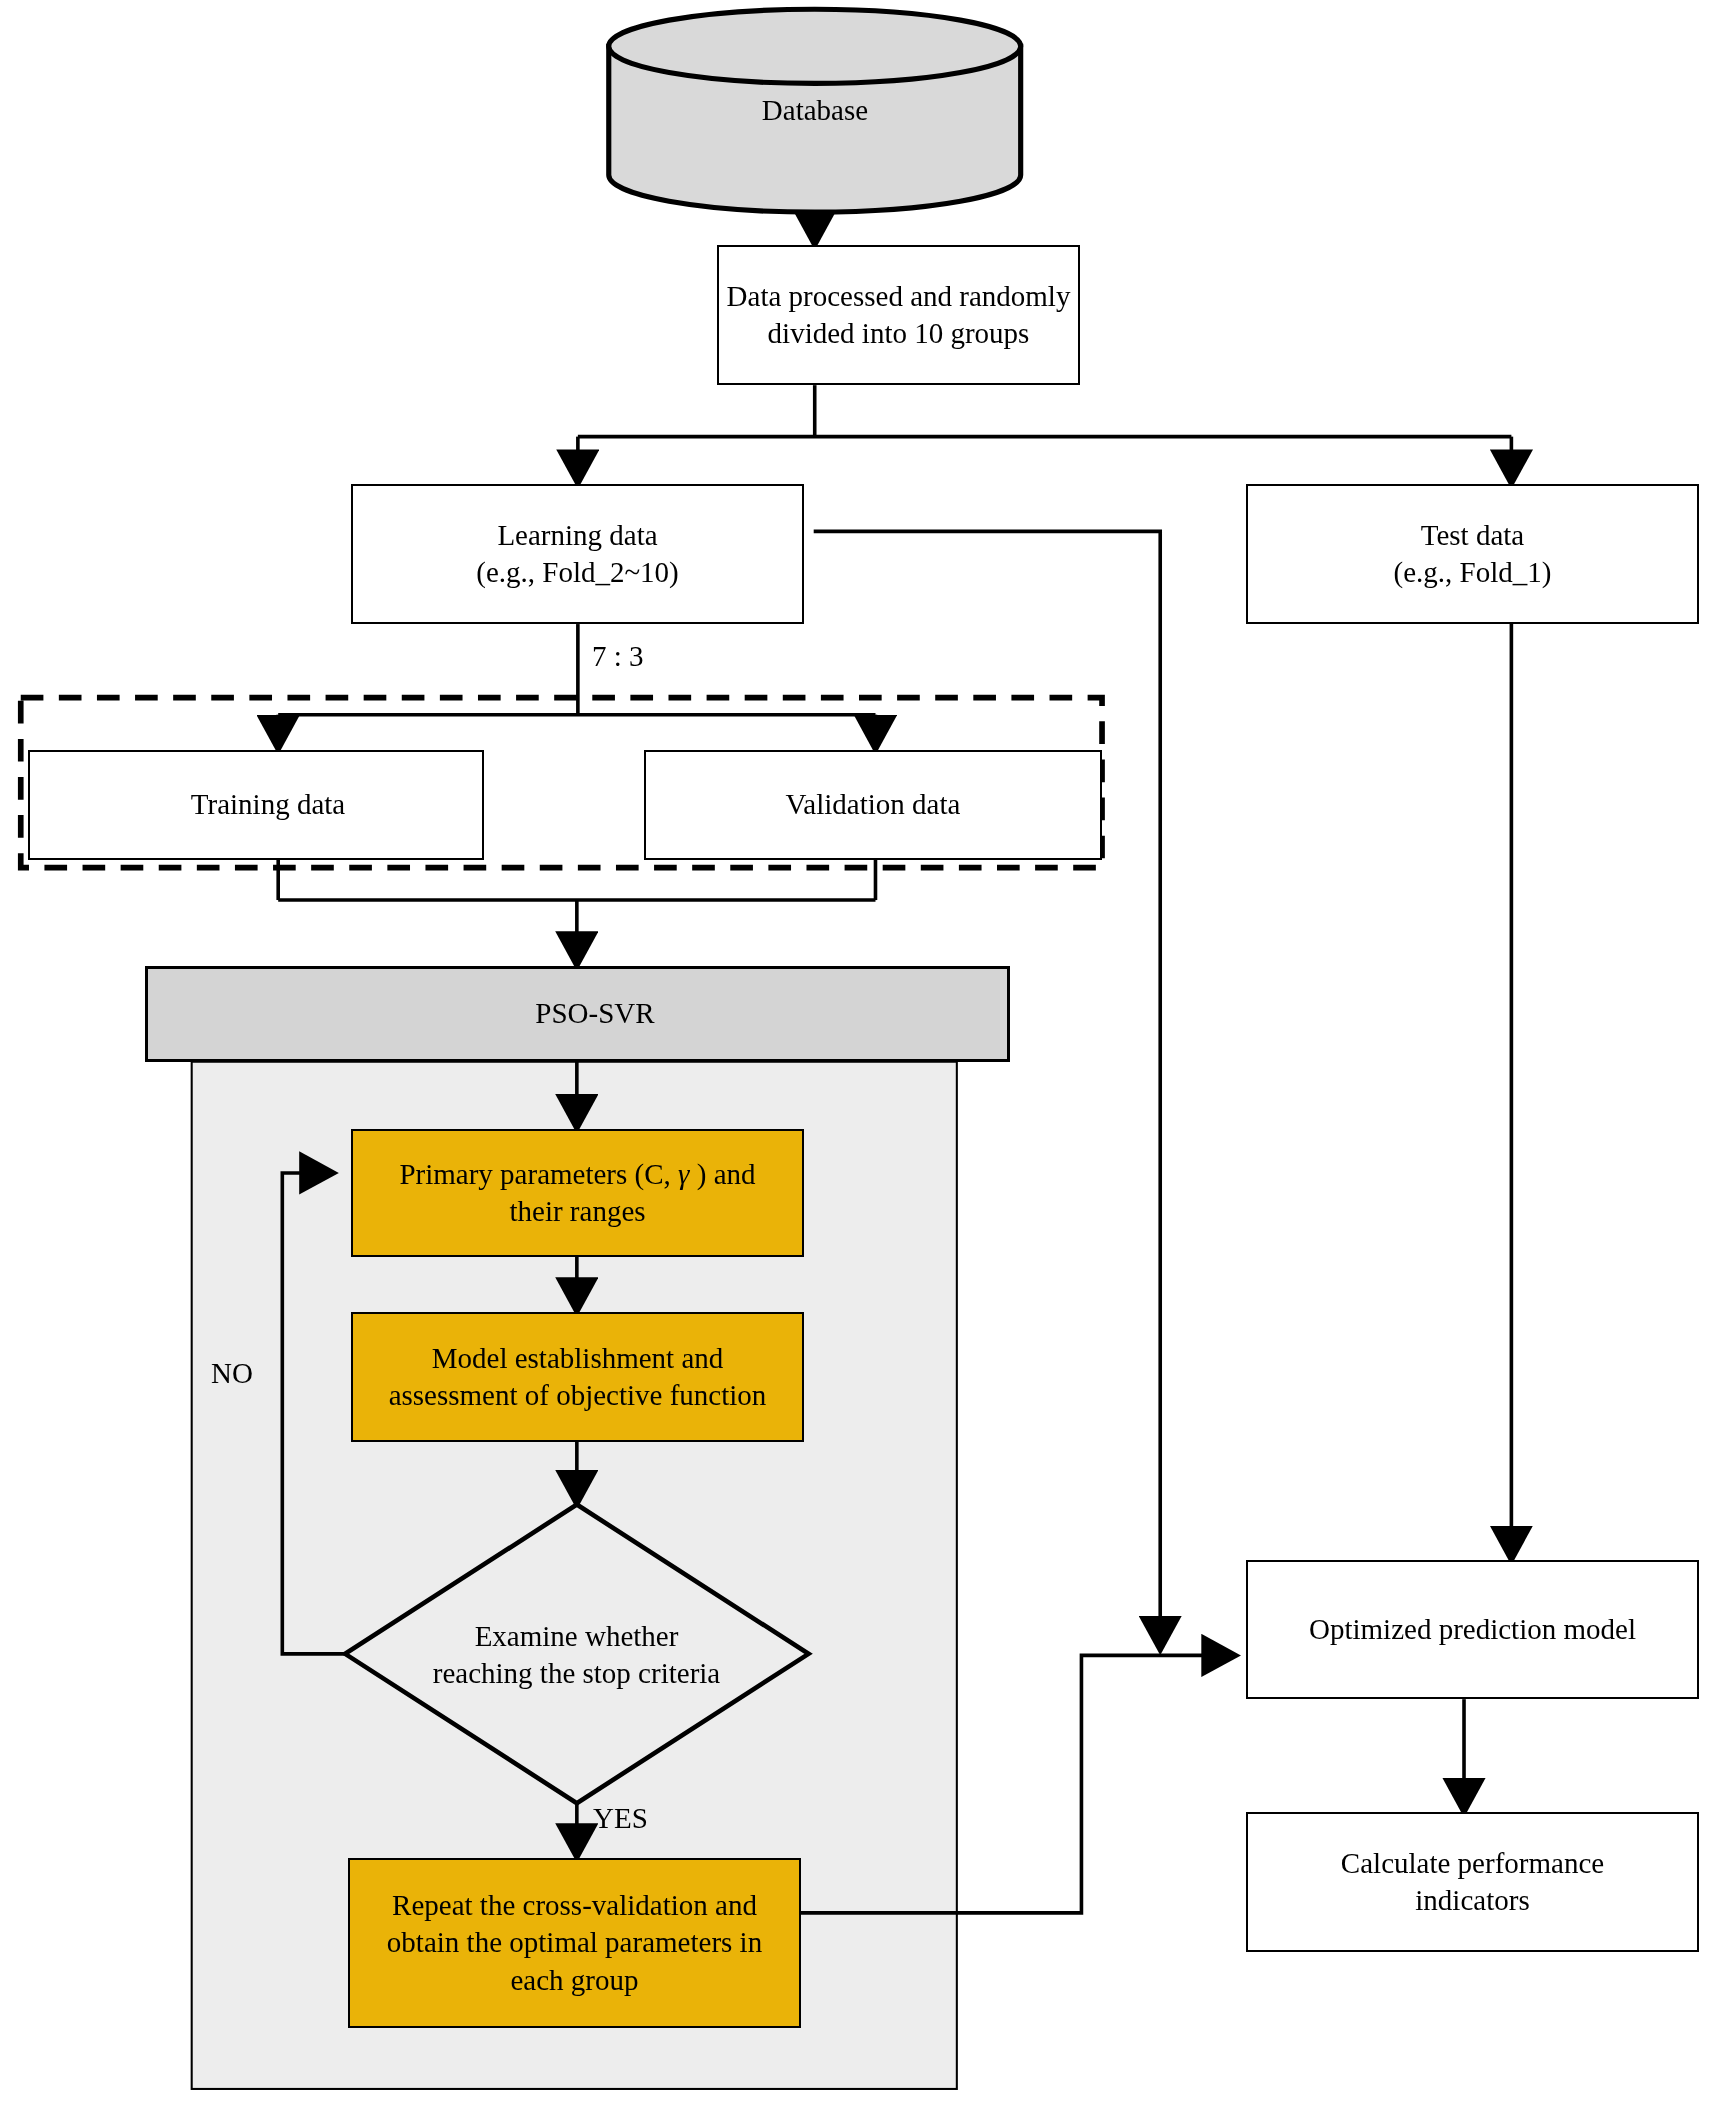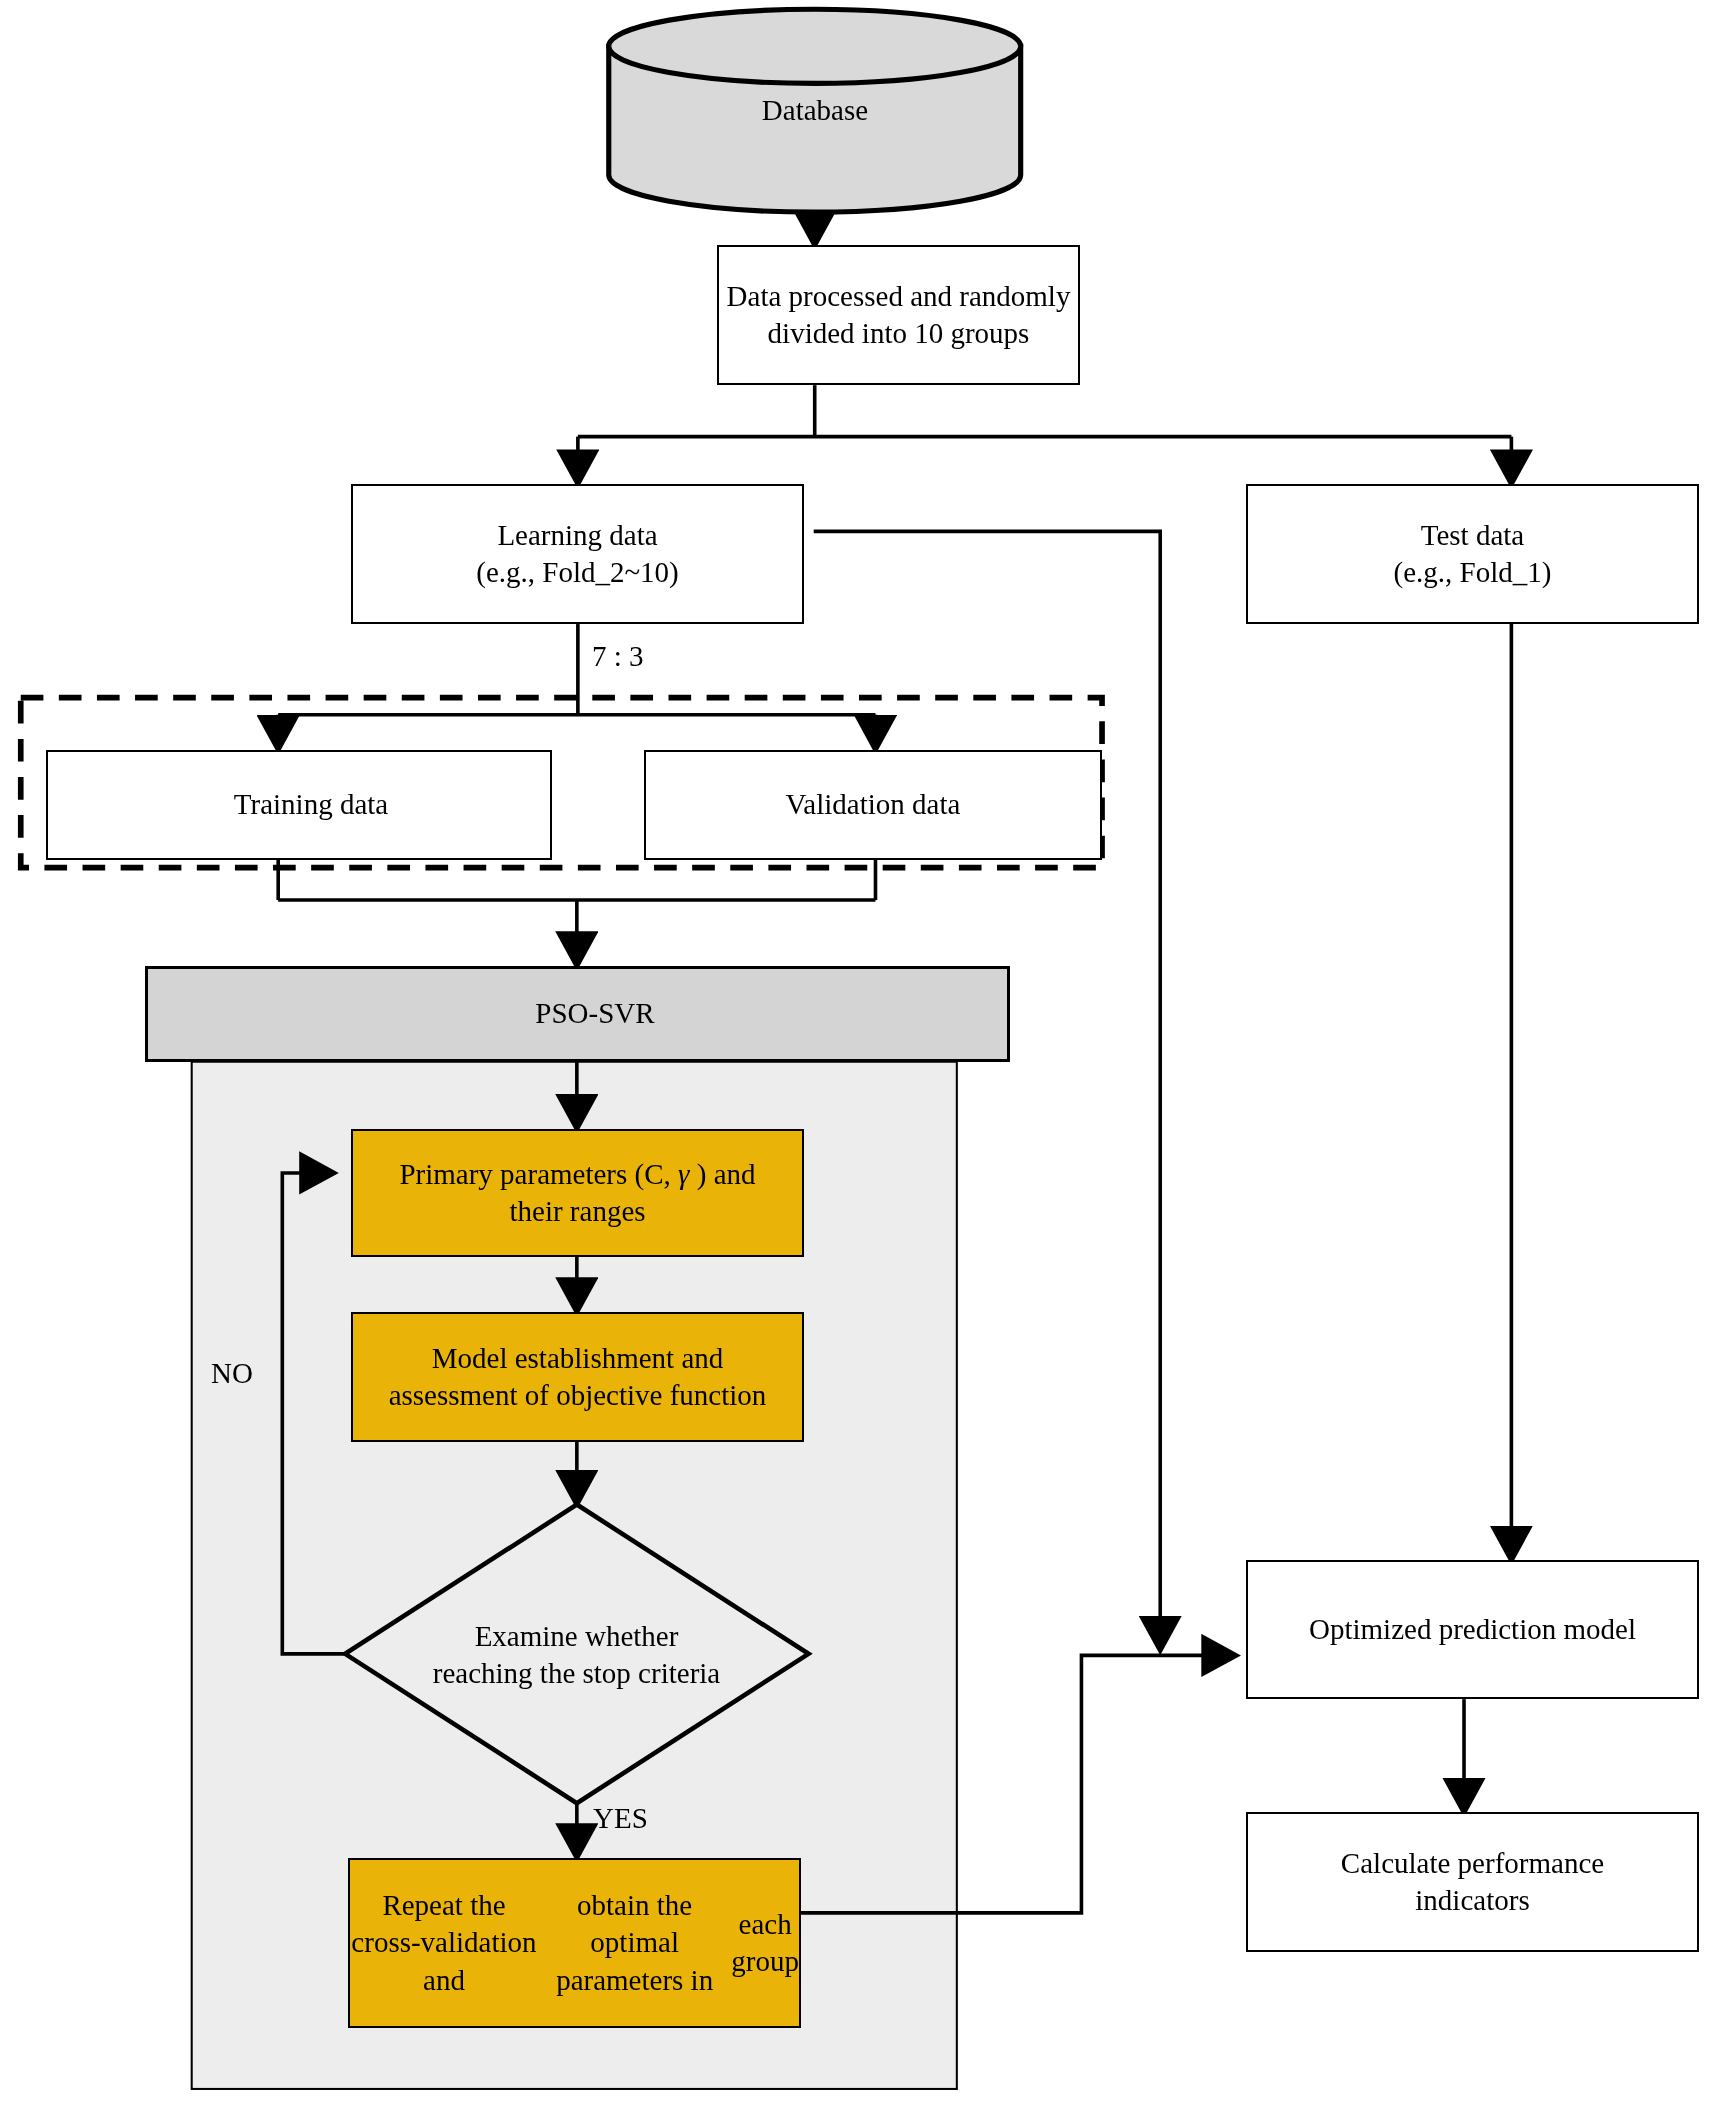--- a/index.html
+++ b/index.html
@@ -128,21 +128,21 @@
     <span>(e.g., Fold_2~10)</span>
   </div>
 
   <div class="node boxnode fs-main" style="left:1246px; top:484px; width:453px; height:140px; flex-direction:column;">
     <span>Test data</span>
     <span>(e.g., Fold_1)</span>
   </div>
 
   <div class="label-free fs-main" style="left:592px; top:640px;">7 : 3</div>
 
-  <div class="node boxnode fs-main" style="left:46px; top:750px; width:506px; height:110px;padding-left:24px;">
+  <div class="node boxnode fs-main" style="left:28px; top:750px; width:456px; height:110px;padding-left:24px;">
     <span>Training data</span>
   </div>
 
   <div class="node boxnode fs-main" style="left:644px; top:750px; width:458px; height:110px;">
     <span>Validation data</span>
   </div>
 
   <div class="node fs-main" style="left:145px; top:966px; width:865px; height:96px; border:3.1px solid #000; background:#d4d4d4;padding-left:35px;">
     <span>PSO-SVR</span>
   </div>
@@ -159,21 +159,21 @@
 
   <div class="node fs-main" style="left:381px; top:1596px; width:391px; height:118px; flex-direction:column; background:transparent;">
     <span>Examine whether</span>
     <span>reaching  the stop criteria</span>
   </div>
 
   <div class="label-free fs-main" style="left:211px; top:1357px;">NO</div>
 
   <div class="label-free fs-main" style="left:593px; top:1802px;">YES</div>
 
-  <div class="node boxnode on-gray fs-main" style="left:348px; top:1858px; width:453px; height:170px; flex-direction:row;">
+  <div class="node boxnode on-gray fs-main" style="left:348px; top:1858px; width:453px; height:170px; flex-direction:column;">
     <span>Repeat the cross-validation and</span>
     <span>obtain  the optimal parameters in</span>
     <span>each group</span>
   </div>
 
   <div class="node boxnode fs-main" style="left:1246px; top:1560px; width:453px; height:139px;">
     <span>Optimized prediction model</span>
   </div>
 
   <div class="node boxnode fs-main" style="left:1246px; top:1812px; width:453px; height:140px; flex-direction:column;">

